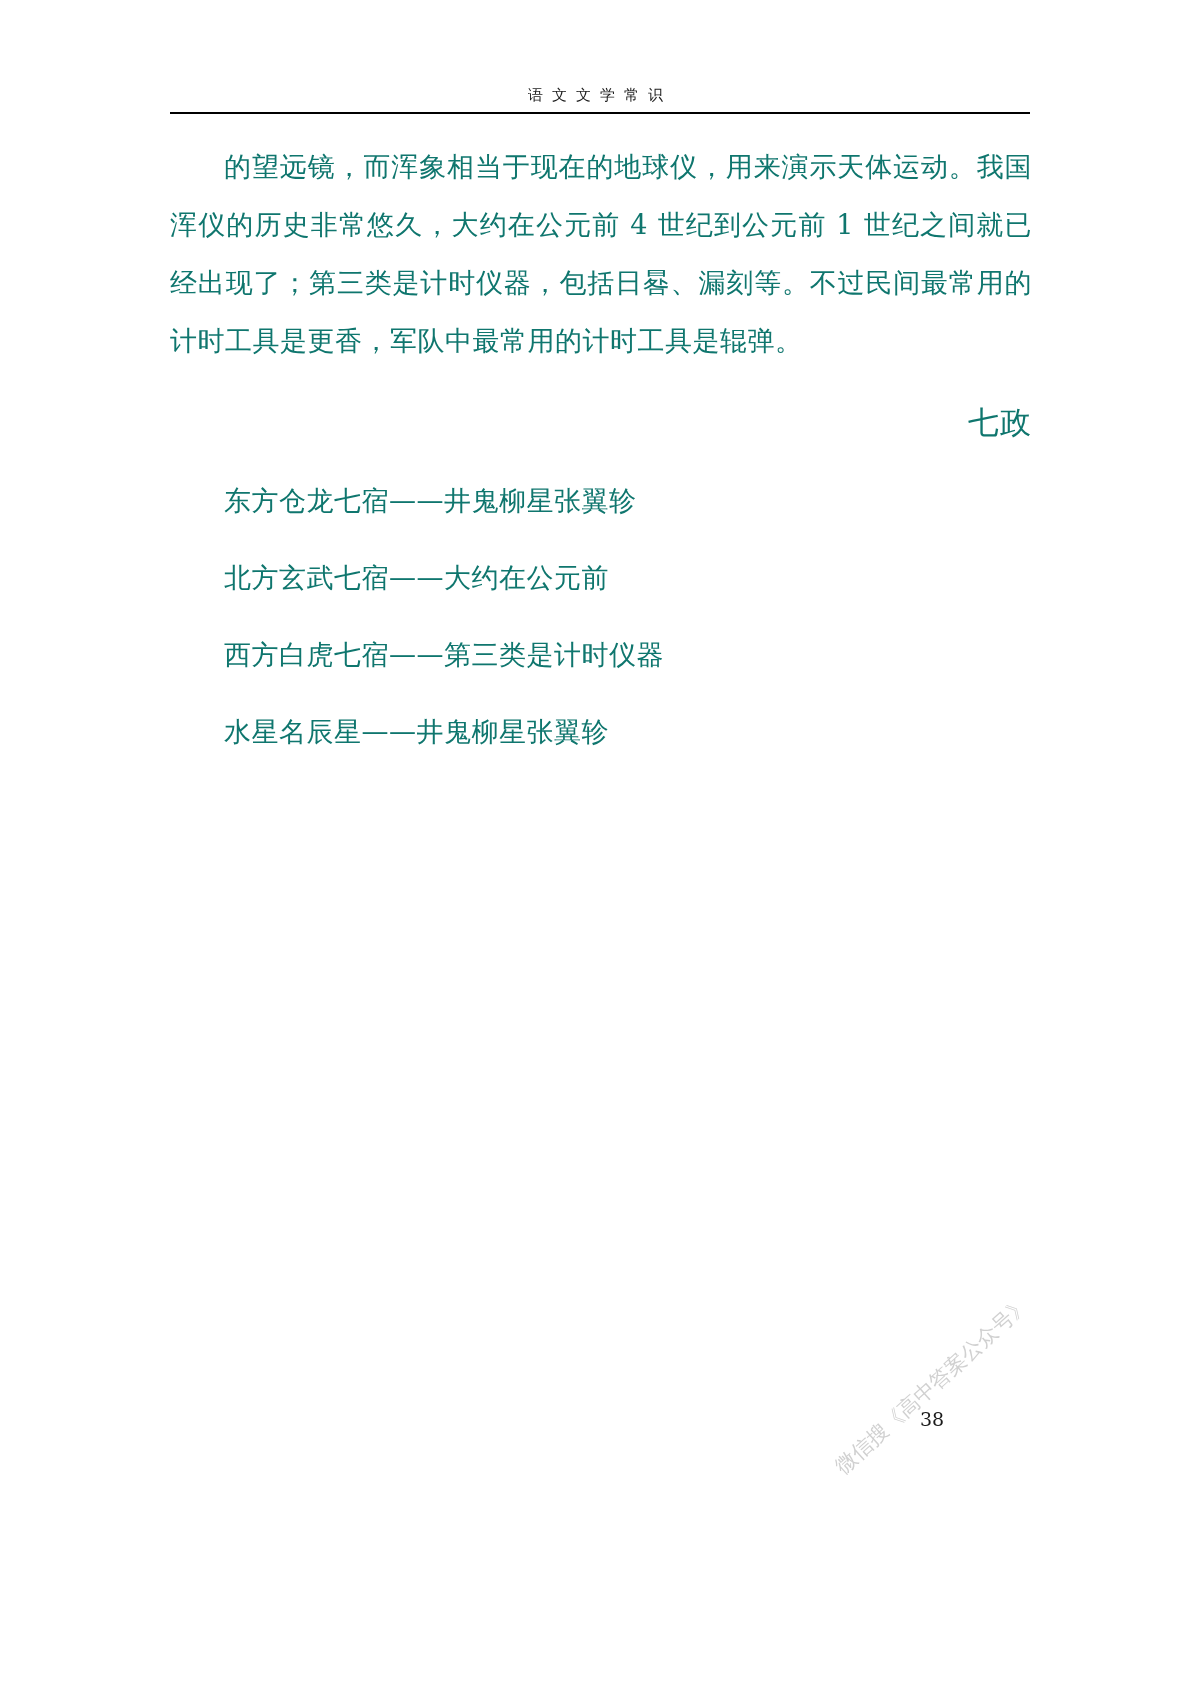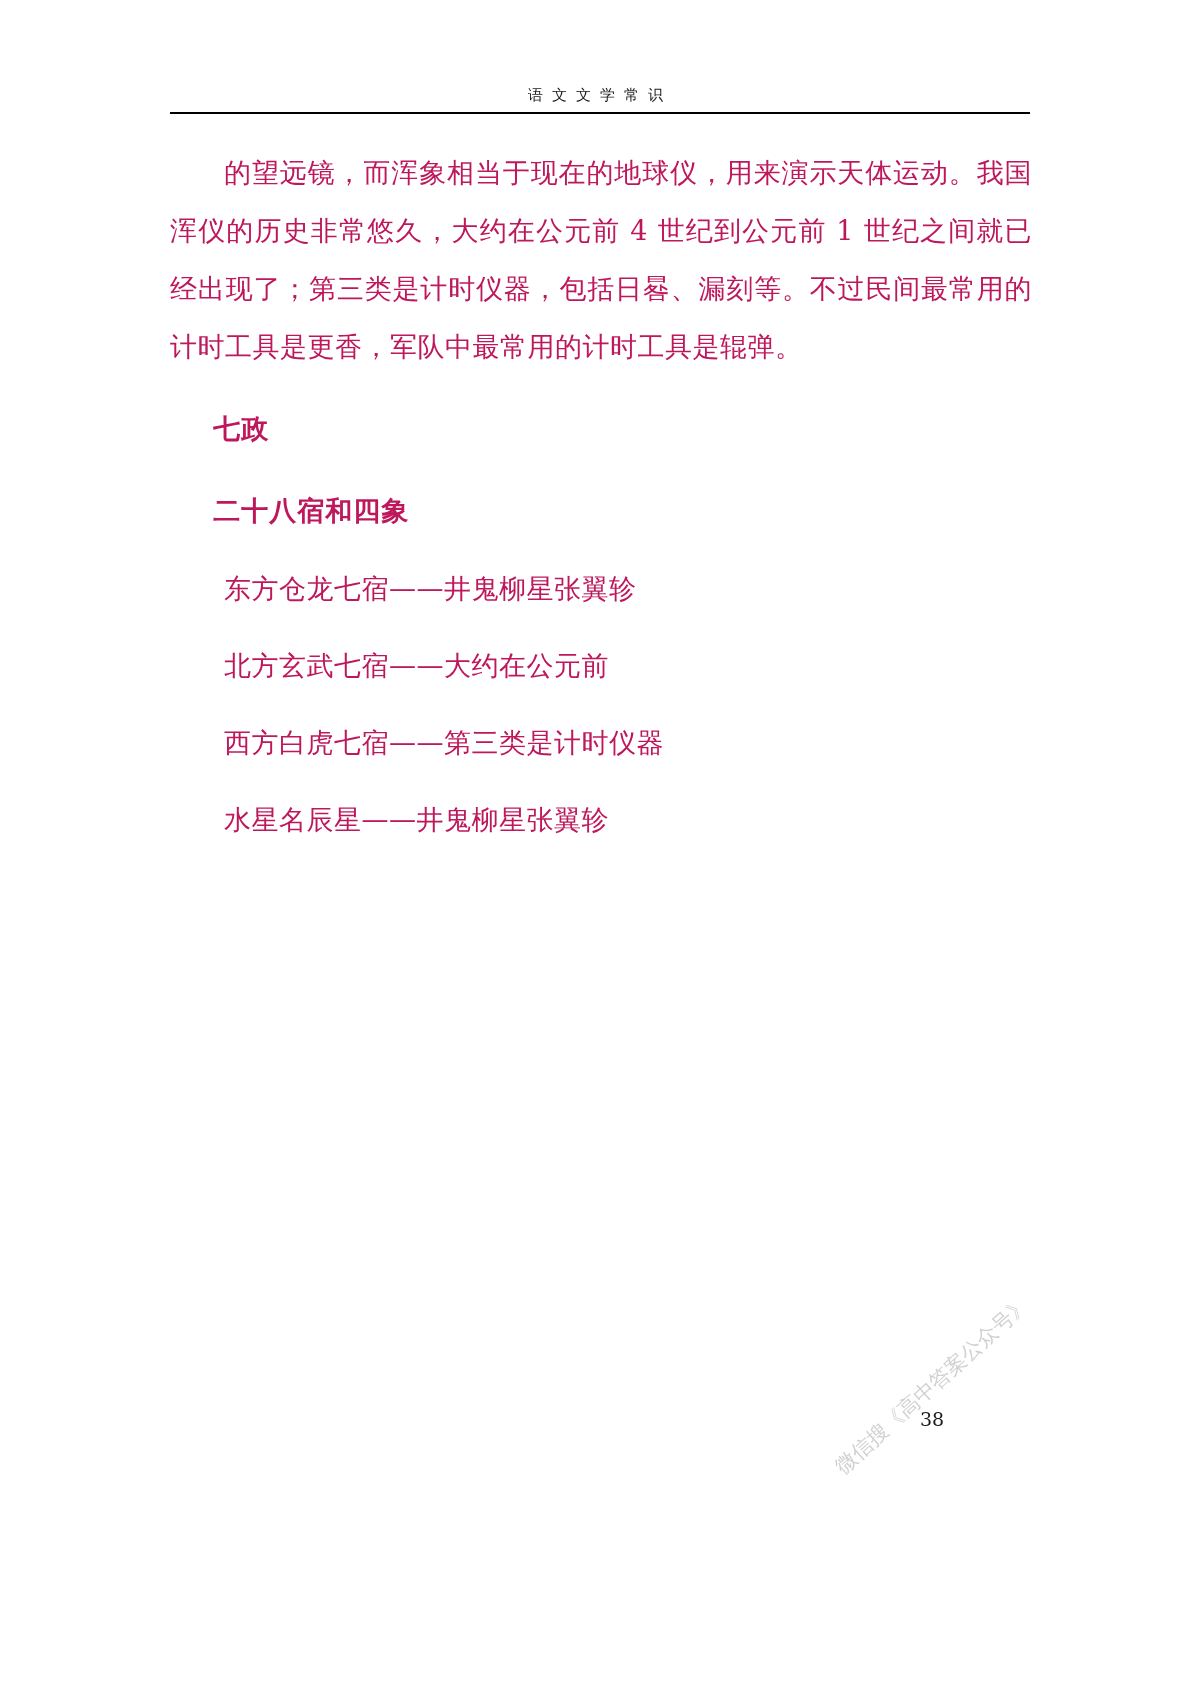--- a/index.html
+++ b/index.html
@@ -30,41 +30,41 @@
   }
   .header-rule {
     position: absolute;
     top: 112px;
     left: 170px;
     width: 860px;
     border-top: 2px solid #000000;
   }
   .content {
     position: absolute;
-    top: 144px;
+    top: 138px;
     left: 170px;
     width: 862px;
     font-size: 27px;
     line-height: 58px;
     text-align: justify;
-    color: #be185d;
+    color: #0f766e;
     letter-spacing: 0.5px;
   }
   .para {
     text-indent: 2em;
     margin: 0;
   }
   .heading {
     font-family: "Liberation Sans", "DejaVu Sans", sans-serif;
-    font-weight: bold;
-    font-size: 27px;
+    font-weight: normal;
+    font-size: 31px;
     padding-left: 1.6em;
     margin-top: 24px;
     margin-bottom: 20px;
-    text-align: left;
+    text-align: right;
     letter-spacing: 1px;
   }
   .star-list {
     list-style: none;
     margin-top: 12px;
   }
   .star-list li {
     text-indent: 2em;
     line-height: 58px;
     margin-bottom: 19px;
@@ -100,21 +100,20 @@
 
   <div class="header-rule"></div>
 
   <div class="content">
 
     <p class="para">的望远镜，而浑象相当于现在的地球仪，用来演示天体运动。我国浑仪的历史非常悠久，大约在公元前 4 世纪到公元前 1 世纪之间就已经出现了；第三类是计时仪器，包括日晷、漏刻等。不过民间最常用的计时工具是更香，军队中最常用的计时工具是辊弹。</p>
 
     <h2 class="heading">七政</h2>
 
 
-    <h2 class="heading">二十八宿和四象</h2>
 
 
     <ul class="star-list">
       <li>东方仓龙七宿——井鬼柳星张翼轸</li>
       <li>北方玄武七宿——大约在公元前</li>
       <li>西方白虎七宿——第三类是计时仪器</li>
       <li>水星名辰星——井鬼柳星张翼轸</li>
     </ul>
 
   </div>

